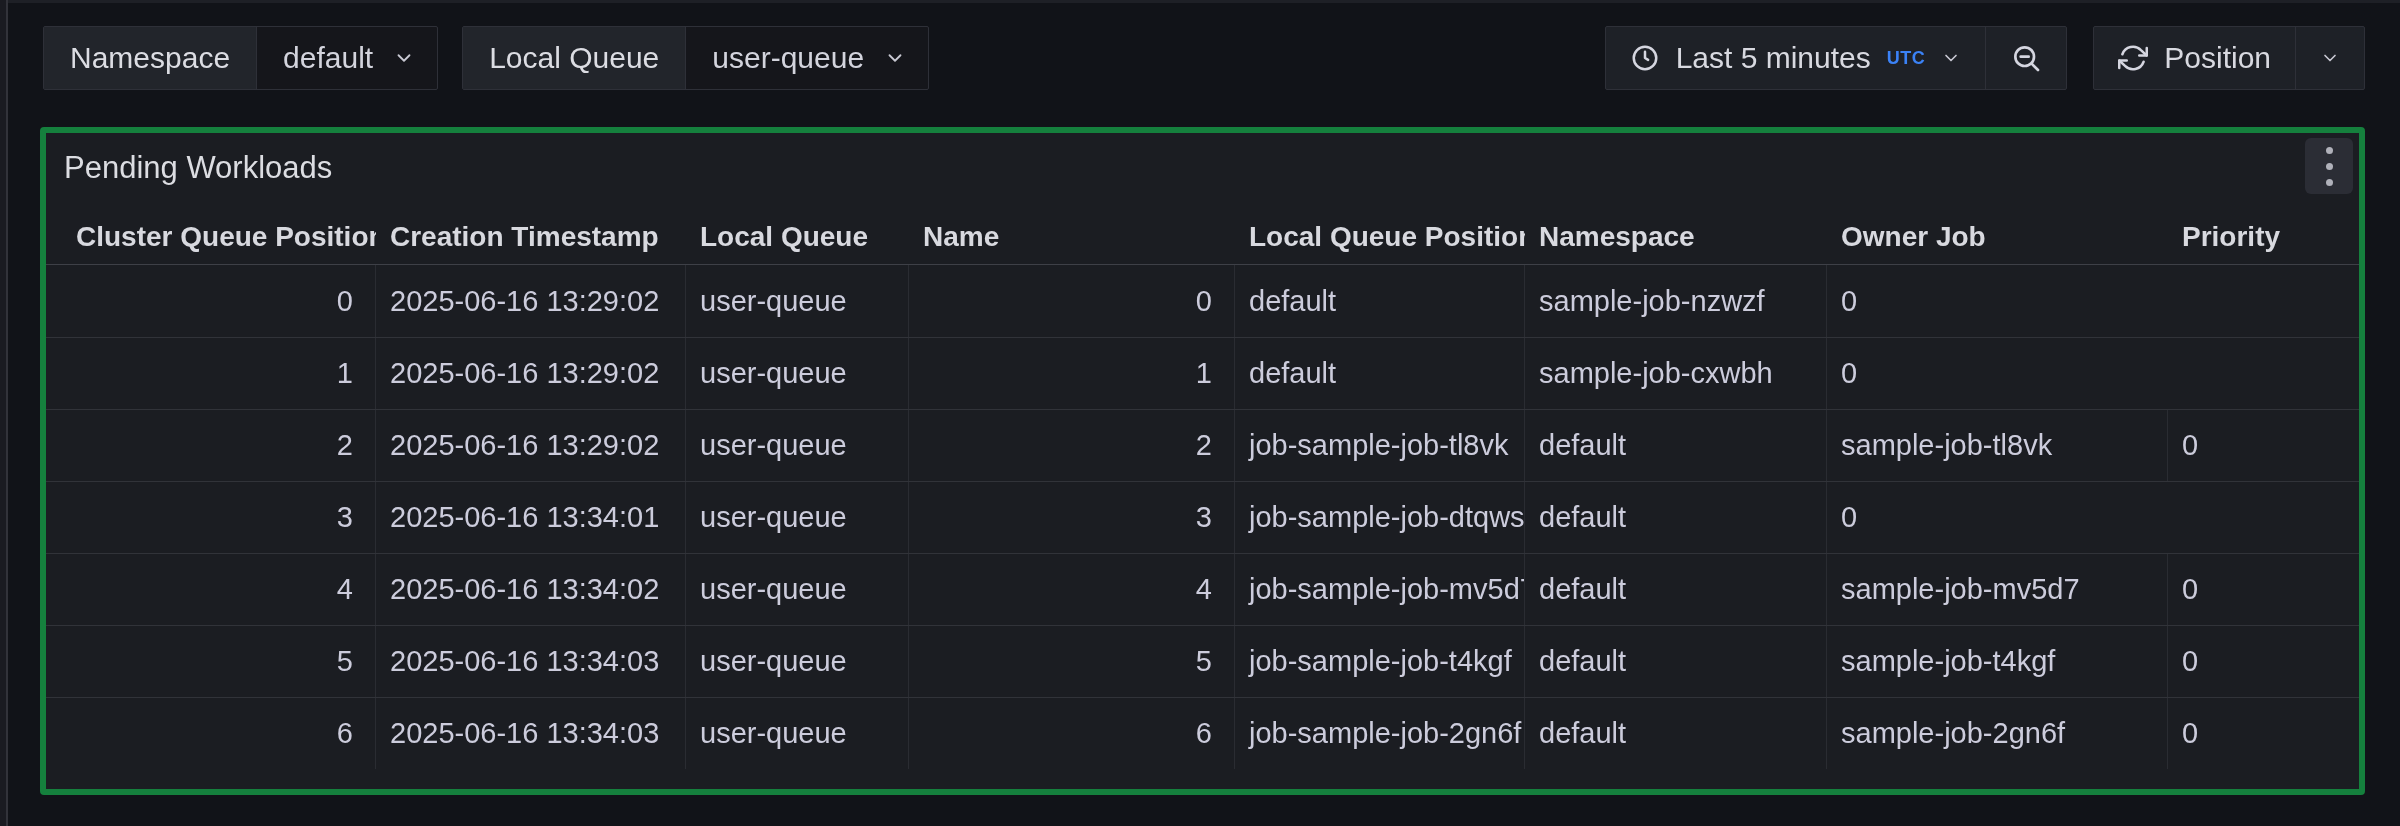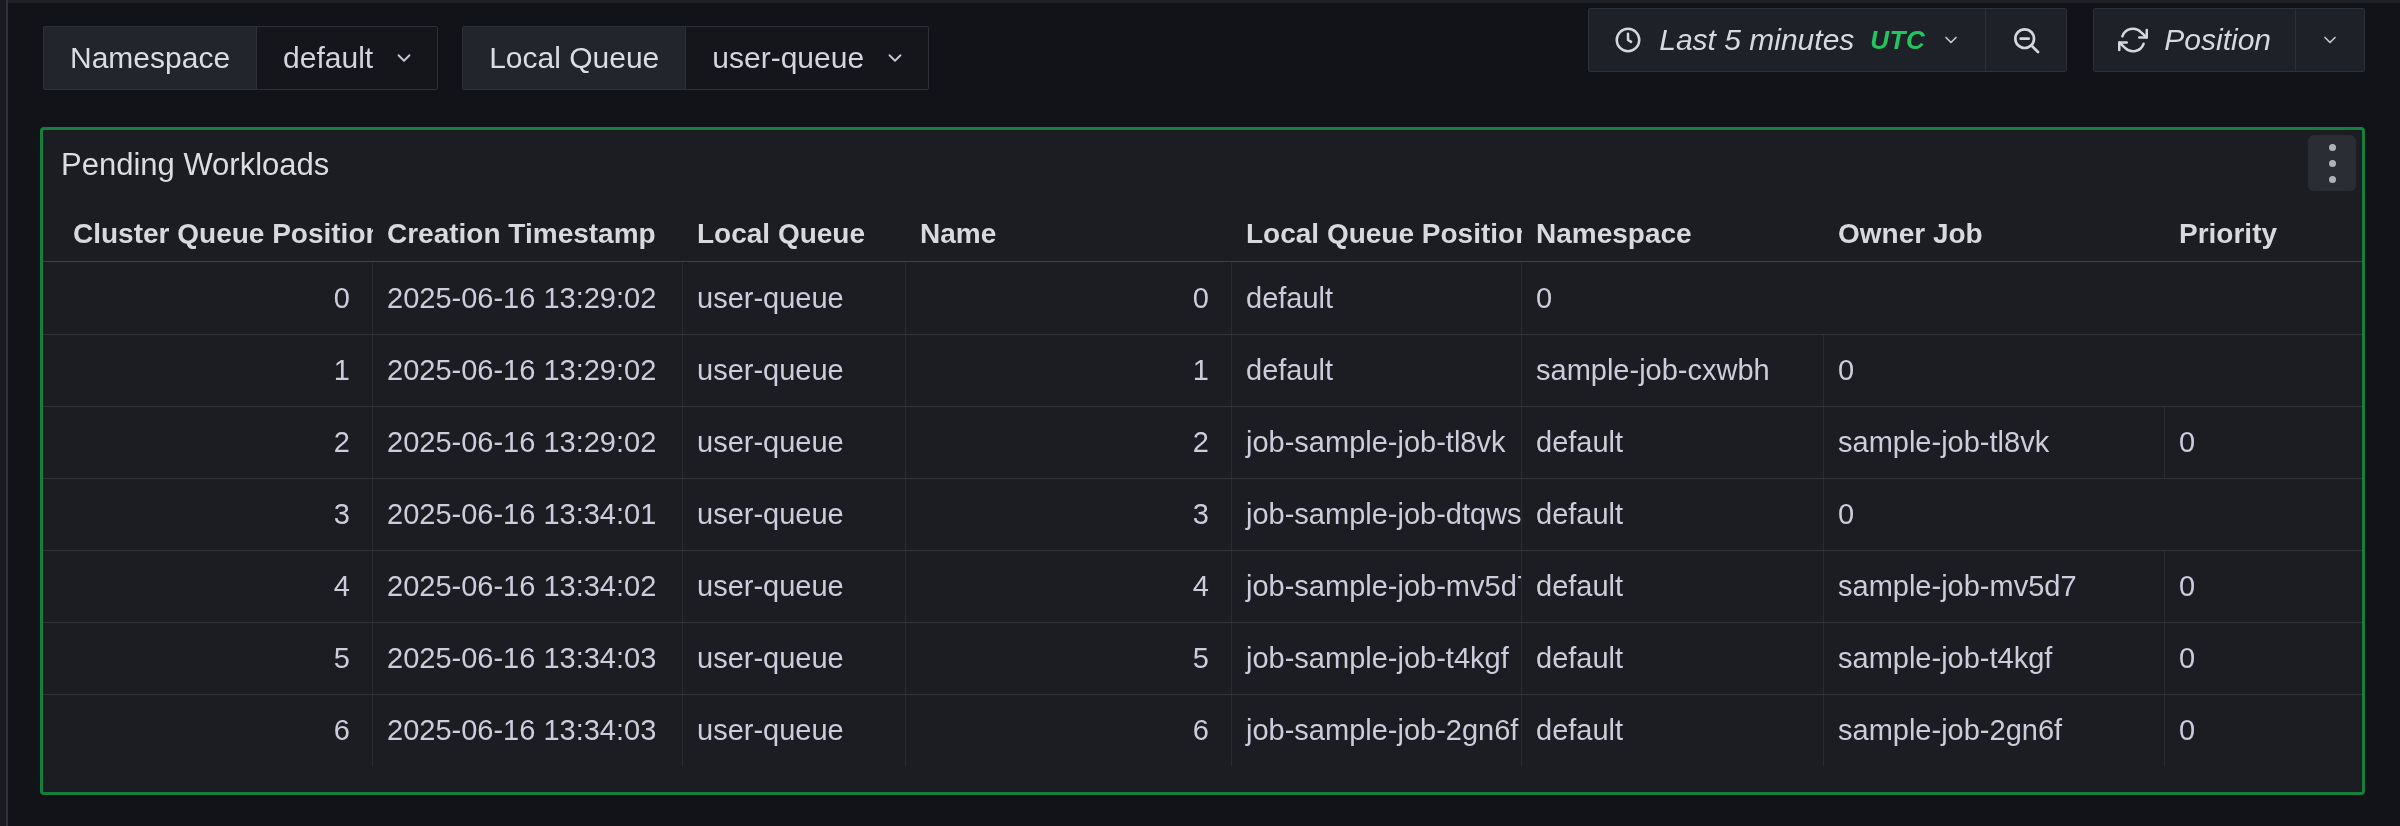--- a/index.html
+++ b/index.html
@@ -19,36 +19,36 @@
   .var-label {
     display:flex; align-items:center; padding:0 26px; background:#22252b;
     color:#dcdde3; font-size:30px; font-weight:500; border-right:1px solid #2e3038;
     white-space:nowrap;
   }
   .var-value {
     display:flex; align-items:center; gap:20px; padding:0 22px 0 26px;
     color:#d3d4dd; font-size:30px; cursor:pointer; white-space:nowrap;
   }
 
-  .toolbar-right { position:absolute; right:35px; top:8px; display:flex; gap:26px;font-style:italic; }
+  .toolbar-right { position:absolute; right:35px; top:26px; display:flex; gap:26px; }
   .btn-group { display:flex; height:64px; border:1px solid #2e3038; border-radius:2px; background:#1e2127; }
   .seg {
     display:flex; align-items:center; gap:16px; padding:0 24px;
     color:#d8d9e0; font-size:30px; font-weight:500; cursor:pointer; white-space:nowrap;
   }
   .seg + .seg { border-left:1px solid #2e3038; }
-  .utc-label { color:#22c55e; font-size:26px; font-weight:600; letter-spacing:0.5px; }
+  .utc-label { color:#3b82f6; font-size:18px; font-weight:600; letter-spacing:0.5px; }
   .icon { display:inline-flex; align-items:center; justify-content:center; }
   .icon svg { stroke:#d5d6e0; fill:none; stroke-width:2; stroke-linecap:round; stroke-linejoin:round; }
   .chev svg { stroke:#c8c9d3; }
 
   
   .panel {
     position:absolute; left:40px; top:127px; width:2325px; height:668px;
-    background:#1b1d22; border:3px solid #15803d; border-radius:4px;
+    background:#1b1d22; border:6px solid #15803d; border-radius:4px;
   }
   .panel-header { height:62px; display:flex; align-items:center; padding:8px 10px 0 18px; }
   .panel-title { font-size:31px; font-weight:500; color:#dcdde2; cursor:pointer; }
   .kebab-btn {
     position:absolute; top:5px; right:6px; width:48px; height:56px;
     background:#2b2d35; border-radius:6px;
     display:flex; flex-direction:column; align-items:center; justify-content:center; gap:9px;
     cursor:pointer;
   }
   .kebab-dot { width:7px; height:7px; border-radius:50%; background:#b0b1ba; }
@@ -175,20 +175,21 @@
         <div class="th c6">Owner Job</div>
         <div class="th c7">Priority</div>
       </div>
     <div class="tbody">
         <div class="tr">
           <div class="td c0">0</div>
           <div class="td c1">2025-06-16 13:29:02</div>
           <div class="td c2">user-queue</div>
           <div class="td c3">0</div>
           <div class="td c5">default</div>
+          <div class="td c6">sample-job-nzwzf</div>
           <div class="td c7">0</div>
         </div>
         <div class="tr">
           <div class="td c0">1</div>
           <div class="td c1">2025-06-16 13:29:02</div>
           <div class="td c2">user-queue</div>
           <div class="td c3">1</div>
           <div class="td c5">default</div>
           <div class="td c6">sample-job-cxwbh</div>
           <div class="td c7">0</div>

